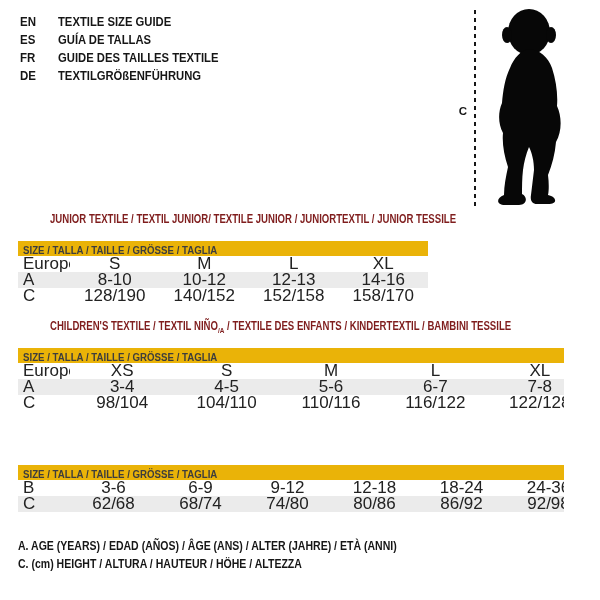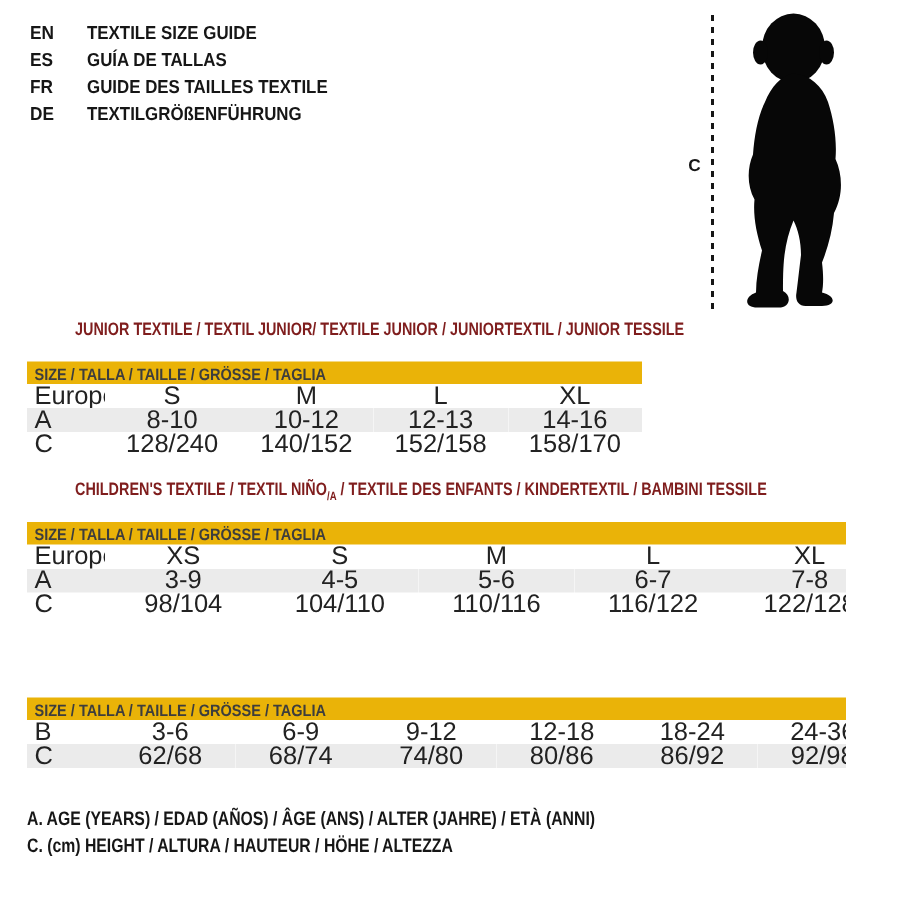--- a/index.html
+++ b/index.html
@@ -160,21 +160,21 @@
         </tr>
         <tr class="alt">
           <td class="lbl">A</td>
           <td>8-10</td>
           <td>10-12</td>
           <td>12-13</td>
           <td>14-16</td>
         </tr>
         <tr>
           <td class="lbl">C</td>
-          <td>128/240</td>
+          <td>128/190</td>
           <td>140/152</td>
           <td>152/158</td>
           <td>158/170</td>
         </tr>
       </tbody>
     </table>
   </div>
 
   <div class="sec-title" id="children-title">
     <span class="cond"><span>CHILDREN'S TEXTILE / TEXTIL NIÑO</span><sub>/A</sub><span> / TEXTILE DES ENFANTS / KINDERTEXTIL / BAMBINI TESSILE</span></span>
@@ -196,21 +196,21 @@
         <tr>
           <td class="lbl">Europe</td>
           <td>XS</td>
           <td>S</td>
           <td>M</td>
           <td>L</td>
           <td>XL</td>
         </tr>
         <tr class="alt">
           <td class="lbl">A</td>
-          <td>3-9</td>
+          <td>3-4</td>
           <td>4-5</td>
           <td>5-6</td>
           <td>6-7</td>
           <td>7-8</td>
         </tr>
         <tr>
           <td class="lbl">C</td>
           <td>98/104</td>
           <td>104/110</td>
           <td>110/116</td>

